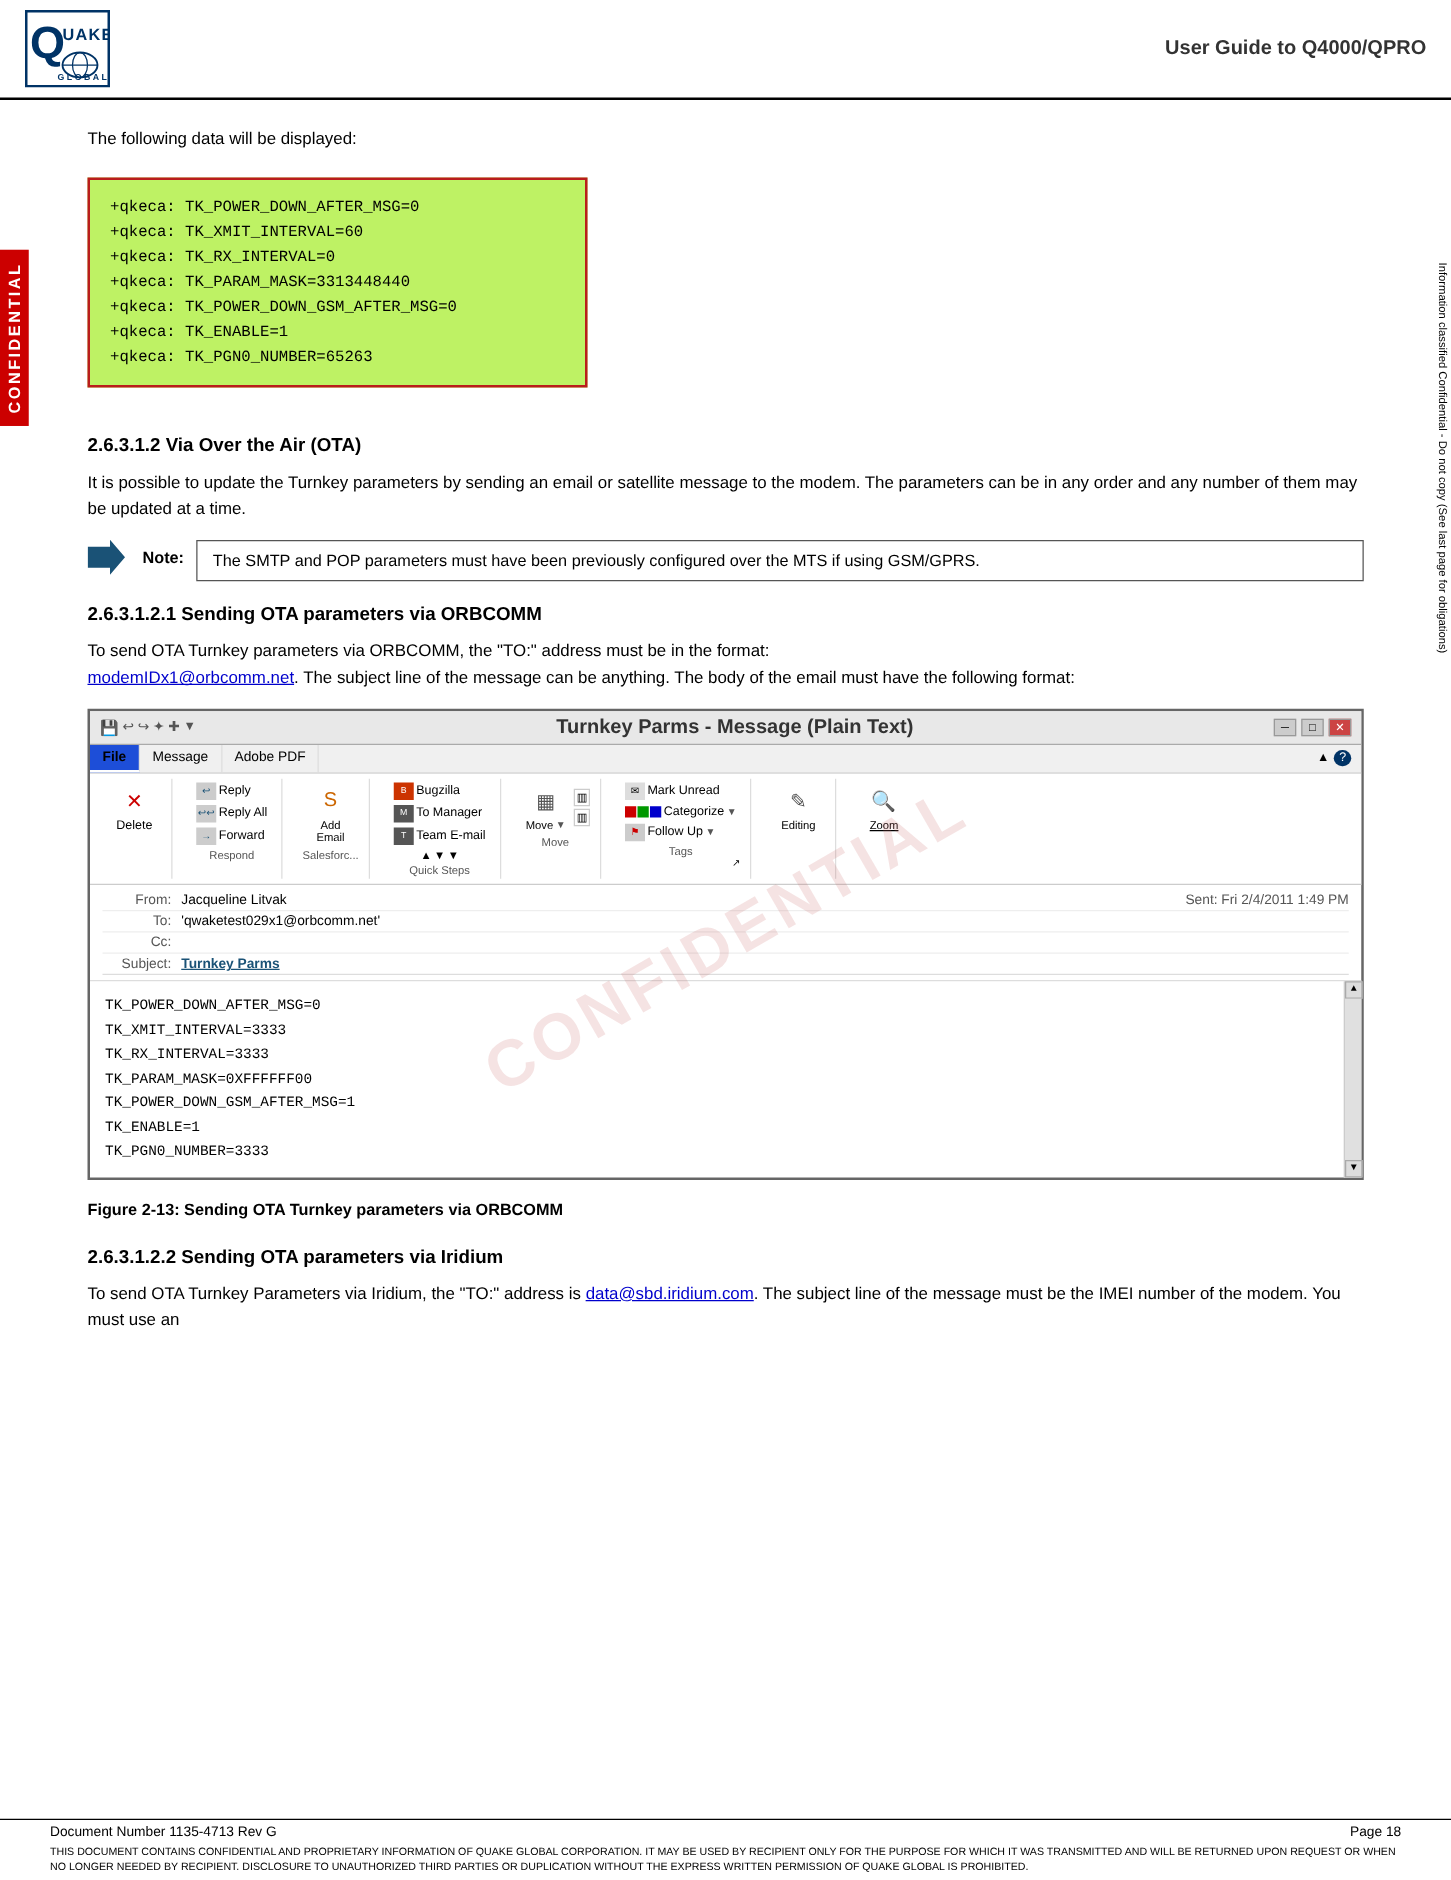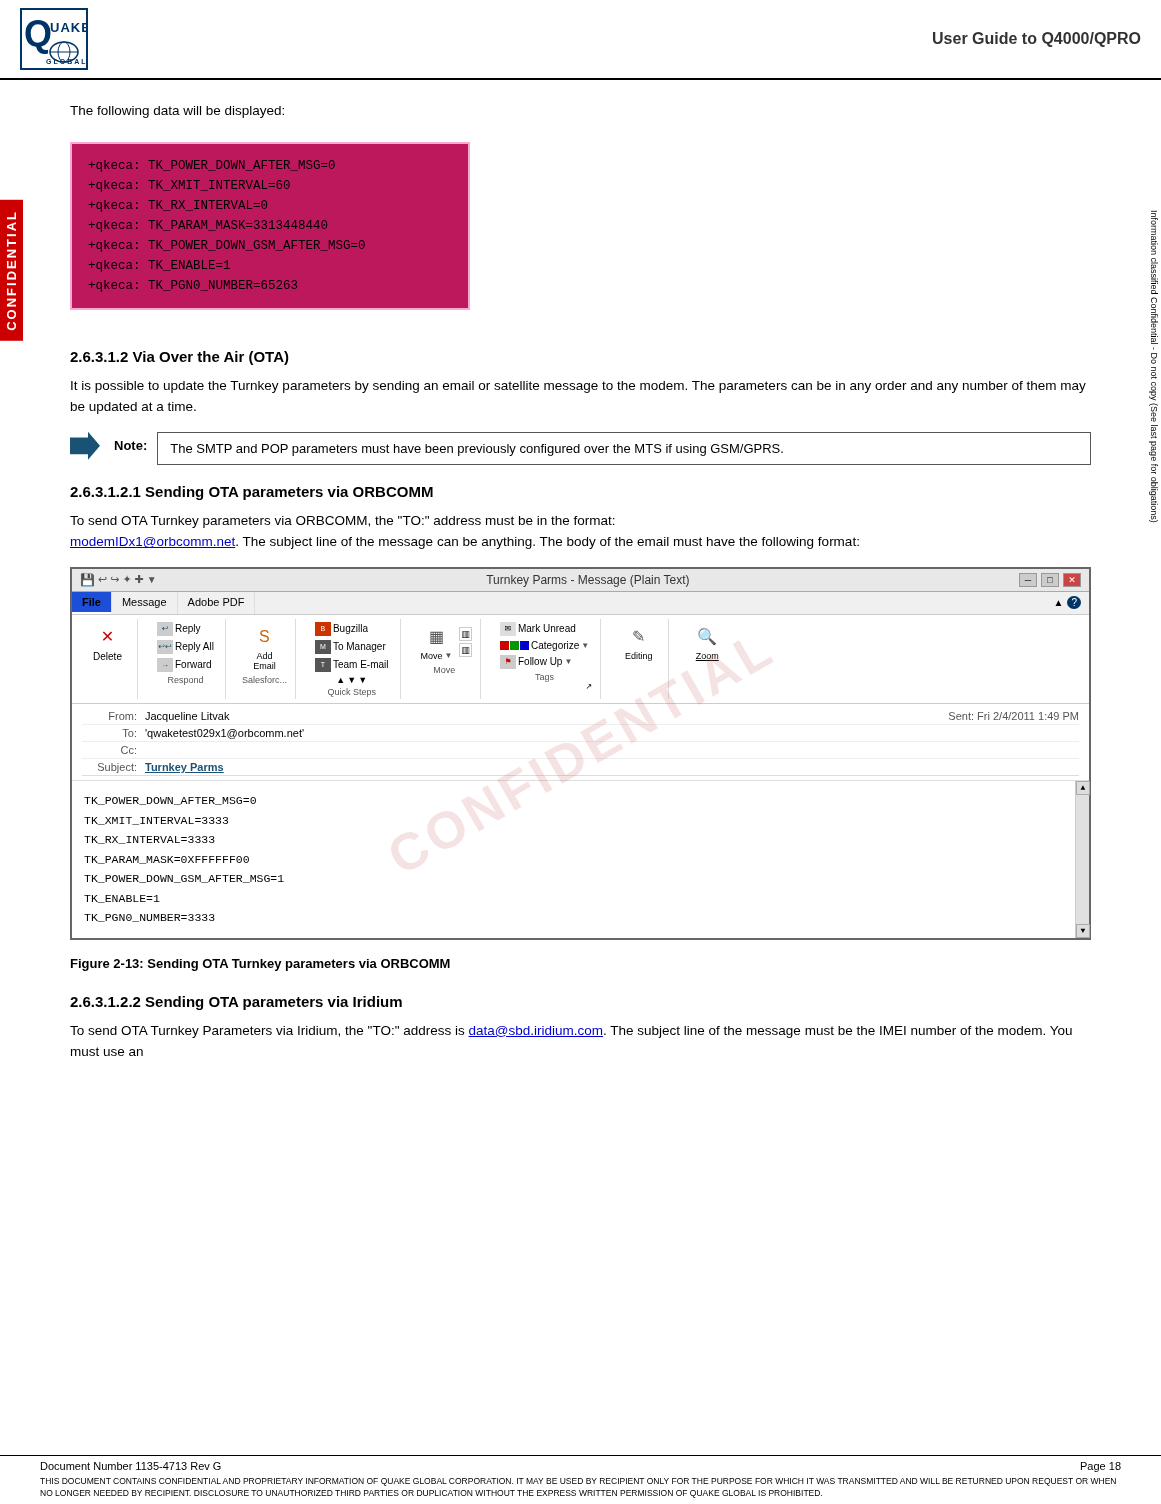--- a/index.html
+++ b/index.html
@@ -60,22 +60,22 @@
 
     
     .main-content {
       margin-left: 30px;
       margin-right: 30px;
       padding: 20px 40px;
     }
 
     
     .code-block {
-      border: 2px solid #f9a8d4;
-      background: #be185d;
+      border: 2px solid #b91c1c;
+      background: #bef264;
       padding: 12px 16px;
       font-family: 'Courier New', monospace;
       font-size: 12.5px;
       margin: 10px 0 20px 0;
       line-height: 1.6;
       display: inline-block;
       min-width: 400px;
     }
 
     
@@ -134,24 +134,25 @@
     }
     .outlook-titlebar {
       background: #e8e8e8;
       padding: 4px 8px;
       display: flex;
       align-items: center;
       justify-content: space-between;
       border-bottom: 1px solid #aaa;
     }
     .outlook-titlebar-title {
-      font-size: 12px;
+      font-size: 16px;
       color: #333;
       flex: 1;
       text-align: center;
+      font-weight: bold;
     }
     .outlook-controls {
       display: flex;
       gap: 4px;
     }
     .outlook-ctrl-btn {
       width: 18px;
       height: 14px;
       background: #ccc;
       border: 1px solid #999;

